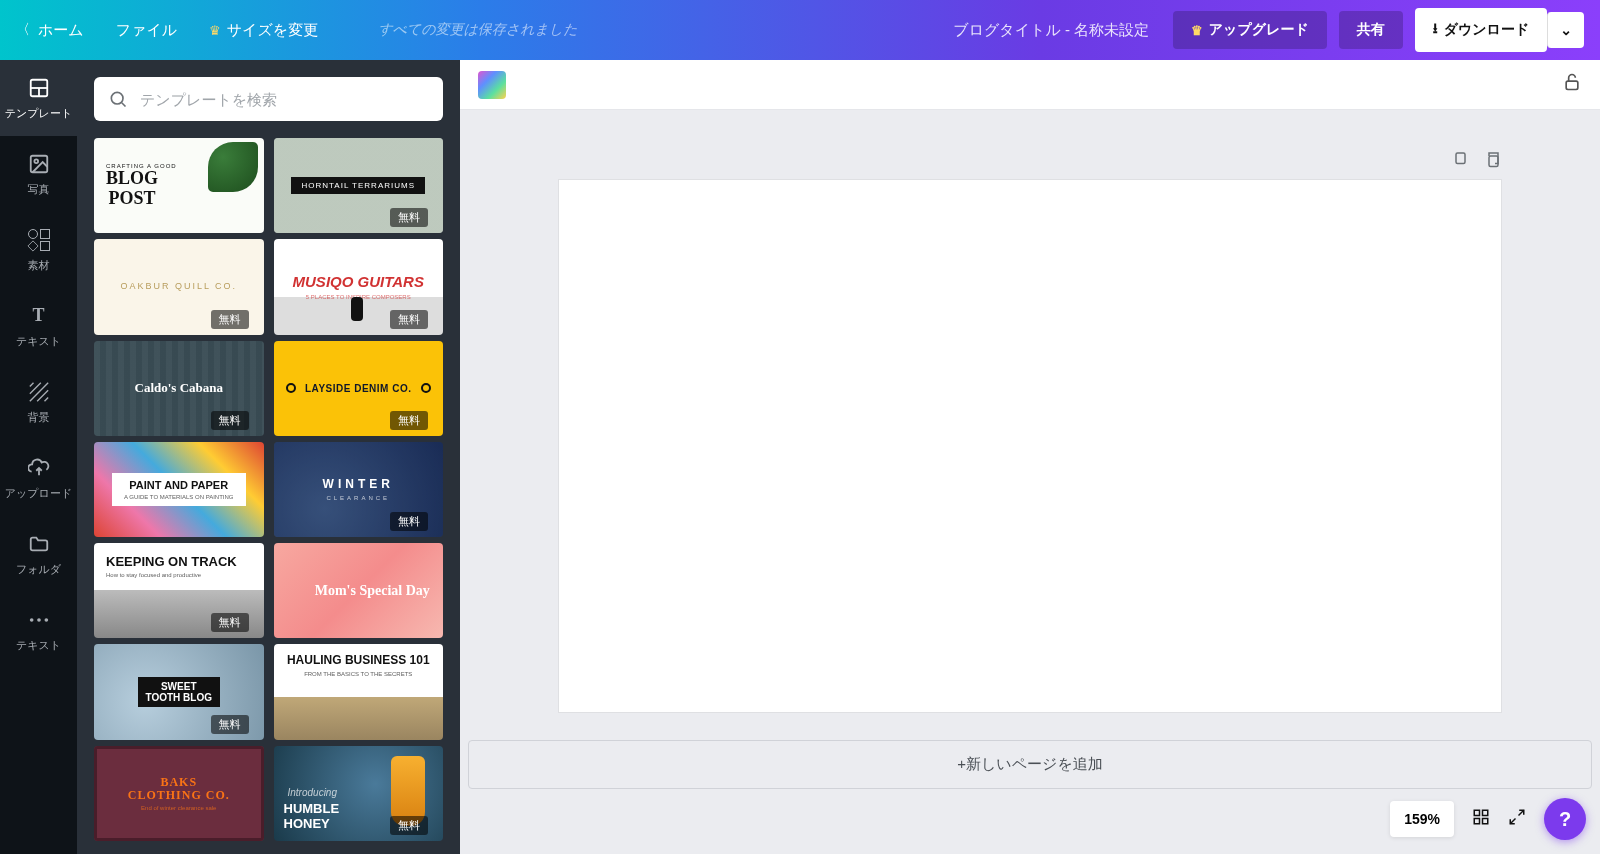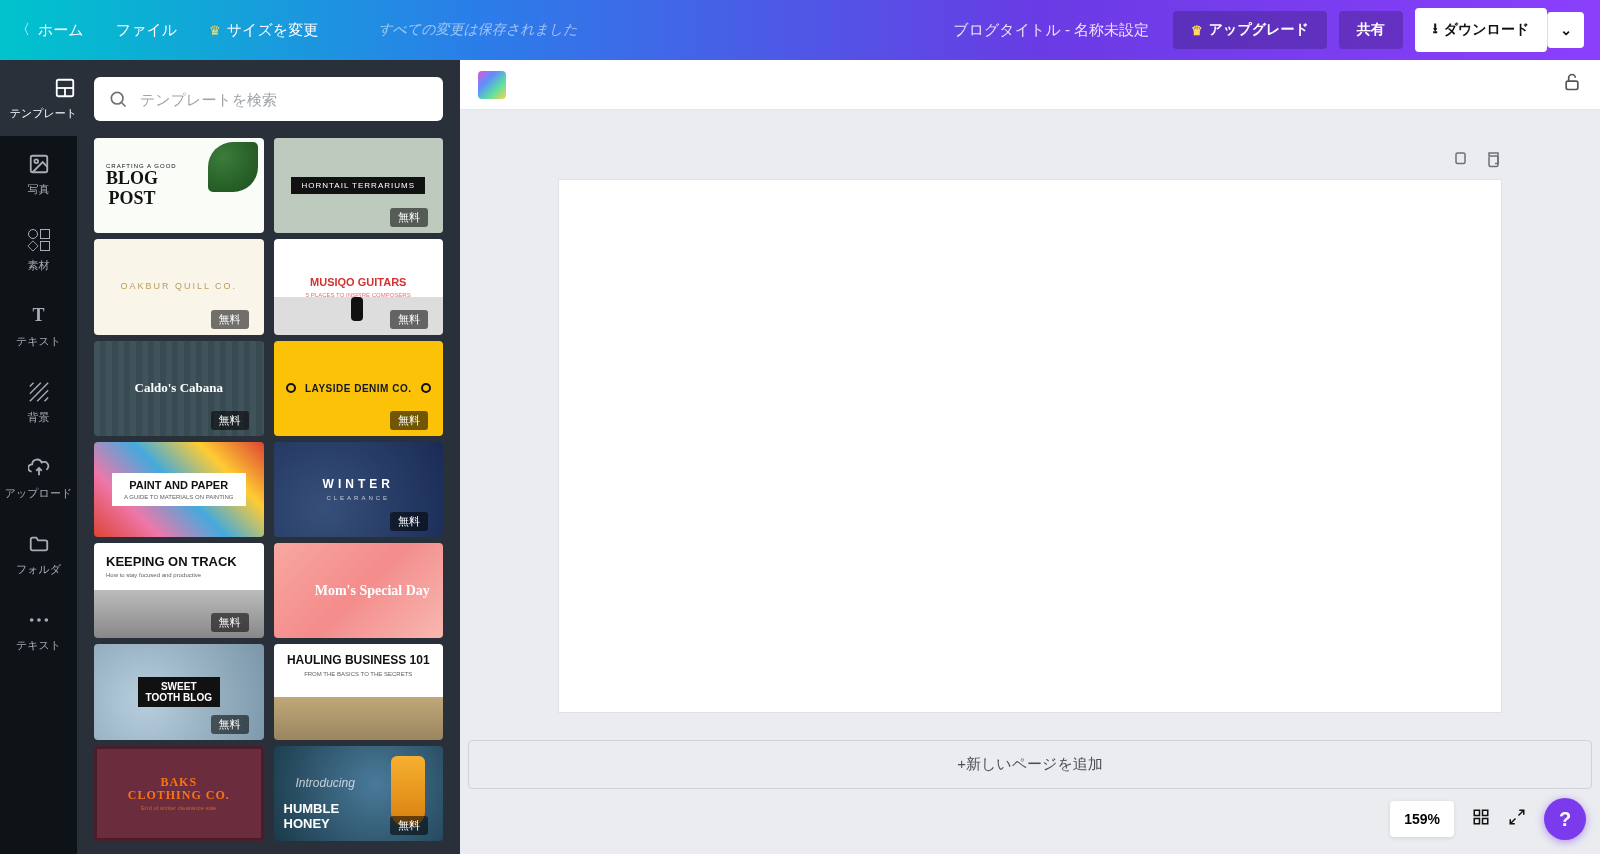--- a/index.html
+++ b/index.html
@@ -19,21 +19,21 @@
 .btn-upgrade { background: rgba(0,0,0,0.2); color: #fff; }
 .btn-share { background: rgba(0,0,0,0.2); color: #fff; }
 .btn-download { background: #fff; color: #111; }
 .btn-chev { background: #fff; color: #111; padding: 10px 12px; border-left: 1px solid #ddd; margin-left: -12px; }
 .dl-icon { font-size: 14px; }
 
 .main { display: flex; height: calc(100% - 60px); }
 
 .sidebar { width: 77px; background: #0e1318; display: flex; flex-direction: column; }
 .side-tab { display: flex; flex-direction: column; align-items: center; justify-content: center; gap: 6px; height: 76px; color: #a8adb3; font-size: 11px; cursor: pointer; }
-.side-tab.active { background: #293039; color: #fff; align-items: flex-end; }
+.side-tab.active { background: #293039; color: #fff; }
 .side-icon { width: 24px; height: 24px; display: flex; align-items: center; justify-content: center; font-size: 18px; }
 .shapes-icon { display: grid; grid-template-columns: 10px 10px; gap: 2px; }
 .shapes-icon span { width: 10px; height: 10px; border: 1.5px solid currentColor; }
 .shapes-icon span:nth-child(1) { border-radius: 50%; }
 .shapes-icon span:nth-child(3) { transform: rotate(45deg) scale(0.8); }
 
 .panel { width: 383px; background: #293039; display: flex; flex-direction: column; position: relative; }
 .search-wrap { padding: 17px; }
 .search { background: #fff; border-radius: 6px; display: flex; align-items: center; padding: 0 14px; height: 44px; }
 .search svg { color: #6b7075; }
@@ -64,21 +64,21 @@
 
 
 .t1 { background: #fafcf8; color:#111; align-items:flex-start; padding:12px; }
 .t1 .tpl-title { font-size:18px; font-weight:900; font-family: Georgia,serif; }
 .t1 .leaf { position:absolute; right:6px; top:4px; width:50px; height:50px; background: radial-gradient(circle at 30% 30%, #3a7d3a, #1d4d1d); border-radius: 50% 10% 50% 10%; }
 .t2 { background: linear-gradient(rgba(180,200,180,0.6), rgba(180,200,180,0.6)); color:#fff; }
 .t2 .bar { background:#111; padding:4px 10px; font-size:8px; letter-spacing:1px; }
 .t3 { background:#faf5e9; color:#b89d5d; }
 .t3 .tpl-title { font-size:9px; letter-spacing:2px; font-weight:400; }
 .t4 { background: linear-gradient(#fff 60%, #ddd 60%); color:#d13232; }
-.t4 .tpl-title { font-size:11px; font-weight:900; }
+.t4 .tpl-title { font-size:15px; font-weight:900; font-style:italic; }
 .t4 .surfer { position:absolute; bottom:14px; left:46%; width:12px; height:24px; background:#111; border-radius:4px; }
 .t5 { background: linear-gradient(rgba(70,90,100,0.5),rgba(70,90,100,0.5)), repeating-linear-gradient(90deg,#3a4a50 0 6px,#2a3a40 6px 12px); color:#fff; }
 .t5 .tpl-title { font-family: Georgia, serif; font-size:13px; }
 .t6 { background:#fbc207; color:#0f172a; }
 .t6 .tpl-title { font-size:10px; font-weight:900; letter-spacing:0.5px; }
 .t6 .dot { position:absolute; width:10px; height:10px; border:2px solid #111; border-radius:50%; }
 .t6 .dot.l { left:12px; top:50%; transform:translateY(-50%); } .t6 .dot.r { right:12px; top:50%; transform:translateY(-50%); }
 .t7 { background: linear-gradient(45deg,#d43,#e7a,#4ad,#fc3,#d43); }
 .t7 .card { background:#fff; padding:6px 12px; color:#111; }
 .t7 .tpl-title { font-size:11px; font-weight:900; }
@@ -90,21 +90,21 @@
 .t10 { background: linear-gradient(135deg,#f7a8a0,#f48c8c,#f7b8b0); color:#fff;padding-left:36px; }
 .t10 .tpl-title { font-family: cursive; font-size:14px; }
 .t11 { background: radial-gradient(circle at 30% 60%, #b7cedd, #7a96a8); color:#fff; }
 .t11 .tag { background:#111; padding:4px 8px; text-align:center; }
 .t11 .tpl-title { font-size:10px; }
 .t12 { background: linear-gradient(#fff 55%, #c0a878 55%, #9a8560 100%); color:#111; justify-content:flex-start; padding-top:10px; }
 .t12 .tpl-title { font-size:12px; font-weight:900; }
 .t13 { background:#6b2d3e; border:3px solid #4a1d2a; color:#f97316; }
 .t13 .tpl-title { font-family: Georgia,serif; font-size:12px; letter-spacing:1px; }
 .t14 { background: radial-gradient(circle at 60% 40%, #4a7a9a, #1a3a4a); color:#fff; align-items:flex-start; justify-content:flex-end; padding:10px; }
-.t14 .tpl-sub { font-style:italic; font-size:12px; margin:12px; }
+.t14 .tpl-sub { font-style:italic; font-size:10px; margin:4px; }
 .t14 .tpl-title { font-size:13px; font-weight:900; text-align:left; }
 .t14 .honey { position:absolute; right:18px; top:10px; width:34px; height:70px; background: linear-gradient(#f7b030,#d88010); border-radius:6px 6px 14px 14px; }
 </style>
 </head>
 <body>
 
 <div class="topbar">
   <div class="topbar-left">
     <div class="home-btn">
       <span class="chev">〈</span>

